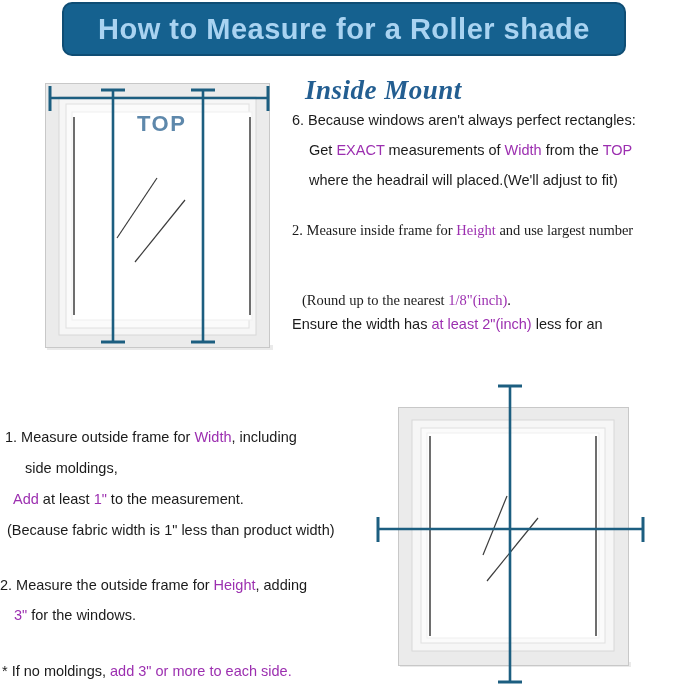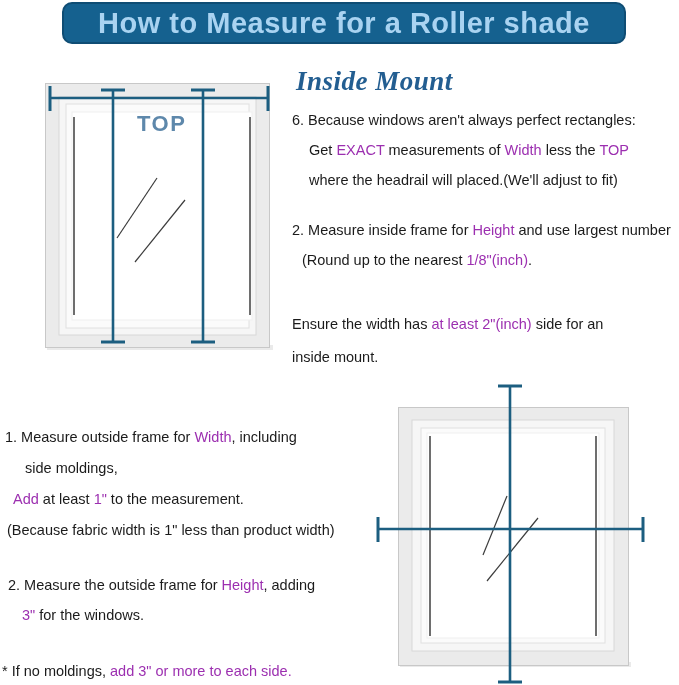--- a/index.html
+++ b/index.html
@@ -1,55 +1,55 @@
 <!DOCTYPE html>
 <html style="--header-bg: #15618f; --header-text: #a9d3f1; --accent: #9c2fb0; --heading: #235e91; --measure-line: #1c5e80; --top-label: #5e88ab; --body-text: #1b1b1b;"><head>
 <meta charset="utf-8">
 <style>
   html,body{margin:0;padding:0;}
   body{width:679px;height:685px;background:#ffffff;font-family:"Liberation Sans",sans-serif;}
   .page{position:relative;width:679px;height:685px;overflow:hidden;background:#fff;}
 
   
   .banner{
-    position:absolute;left:62px;top:2px;width:564px;height:42px;
+    position:absolute;left:62px;top:2px;width:564px;height:54px;
     background:var(--header-bg,#15618f);
     border:2px solid #0f4d74;border-radius:10px;
     display:flex;align-items:center;justify-content:center;
     box-sizing:border-box;
   }
   .banner span{
     color:var(--header-text,#a9d3f1);
     font-size:29px;font-weight:bold;letter-spacing:0.5px;
     font-family:"Liberation Sans",sans-serif;
   }
 
   
   .mount-heading{
-    position:absolute;margin:4px;
+    position:absolute;margin:13px;
     font-family:"Liberation Serif",serif;
     font-style:italic;font-weight:600;
     font-size:27px;letter-spacing:0.5px;
     color:var(--heading,#235e91);
   }
   #inside-heading{left:292px;top:62px;}
   #outside-heading{left:5px;top:376px;}
 
   
   .para{position:absolute;color:var(--body-text,#1b1b1b);font-size:14.5px;white-space:nowrap;}
   .para .line{display:block;}
   .accent{color:var(--accent,#9c2fb0);}
-  .ind8{padding-left:8px;} .ind10{padding-left:10px;} .ind14{padding-left:14px;}
+  .ind8{padding-left:8px;} .ind10{padding-left:10px;margin-top:40px;} .ind14{padding-left:14px;}
   .ind17{padding-left:17px;} .ind20{padding-left:20px;} .ind2{padding-left:2px;}
 
   #p-i1{left:292px;top:105px;line-height:30px;}
-  #p-i2{left:292px;top:215px;line-height:30px;}
+  #p-i2{left:292px;top:215px;line-height:30px;font-family:Liberation Serif, serif;}
   #p-inote{left:292px;top:308px;line-height:33px;}
   #p-o1{left:5px;top:422px;line-height:31px;}
-  #p-o2{left:8px;top:570px;line-height:30px;}
+  #p-o2{left:0;top:570px;line-height:30px;}
   #p-ofoot{left:2px;top:656px;line-height:30px;}
 
   
   .win{position:absolute;}
   #win-inside{left:20px;top:75px;}
   #win-outside{left:365px;top:378px;}
   .frame-outer{fill:#ebebeb;stroke:#c8c8c8;stroke-width:1;}
   .frame-bevel{fill:#f6f6f6;stroke:#d8d8d8;stroke-width:1;}
   .frame-sash{fill:#fbfbfb;stroke:#e0e0e0;stroke-width:1;}
   .glass{fill:#ffffff;stroke:#efefef;stroke-width:1;}
@@ -95,32 +95,31 @@
     <line class="measure-cap" x1="171" y1="15" x2="195" y2="15"></line>
     <line class="measure-cap" x1="81" y1="267" x2="105" y2="267"></line>
     <line class="measure-cap" x1="171" y1="267" x2="195" y2="267"></line>
   </svg>
   <span class="top-label">TOP</span>
 
   <h2 id="inside-heading" class="mount-heading">Inside Mount</h2>
 
   <div id="p-i1" class="para">
     <span class="line"><span>6. Because windows aren't always perfect rectangles:</span></span>
-    <span class="line ind17"><span>Get </span><span class="accent">EXACT</span><span> measurements of </span><span class="accent">Width</span><span> less the </span><span class="accent">TOP</span></span>
+    <span class="line ind17"><span>Get </span><span class="accent">EXACT</span><span> measurements of </span><span class="accent">Width</span><span> from the </span><span class="accent">TOP</span></span>
     <span class="line ind17"><span>where the headrail will placed.(We'll adjust to fit)</span></span>
   </div>
 
   <div id="p-i2" class="para">
     <span class="line"><span>2. Measure inside frame for </span><span class="accent">Height</span><span> and use largest number</span></span>
     <span class="line ind10"><span>(Round up to the nearest </span><span class="accent">1/8"(inch)</span><span>.</span></span>
   </div>
 
   <div id="p-inote" class="para">
-    <span class="line"><span>Ensure the width has </span><span class="accent">at least 2"(inch)</span><span> side for an</span></span>
-    <span class="line"><span>inside mount.</span></span>
+    <span class="line"><span>Ensure the width has </span><span class="accent">at least 2"(inch)</span><span> less for an</span></span>
   </div>
 
 
   <div id="p-o1" class="para">
     <span class="line"><span>1. Measure outside frame for </span><span class="accent">Width</span><span>, including</span></span>
     <span class="line ind20"><span>side moldings,</span></span>
     <span class="line ind8"><span class="accent">Add</span><span> at least </span><span class="accent">1"</span><span> to the measurement.</span></span>
     <span class="line ind2"><span>(Because fabric width is 1" less than product width)</span></span>
   </div>
 

